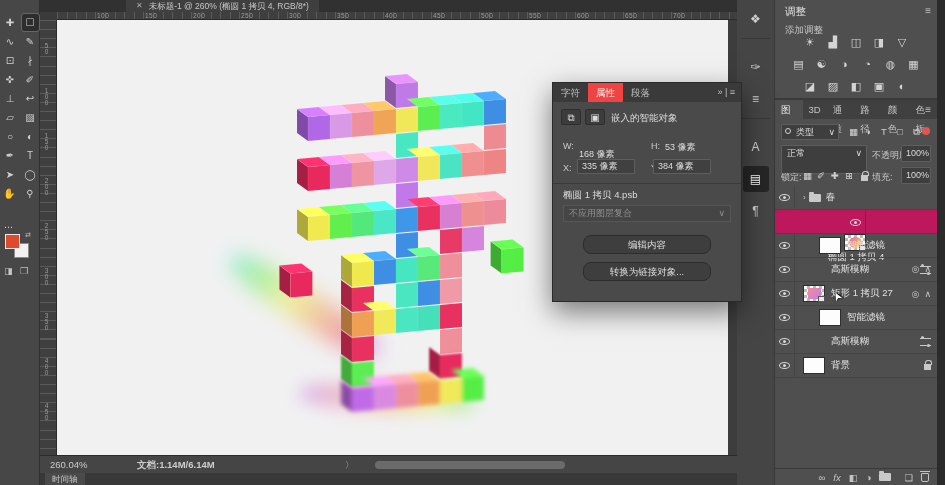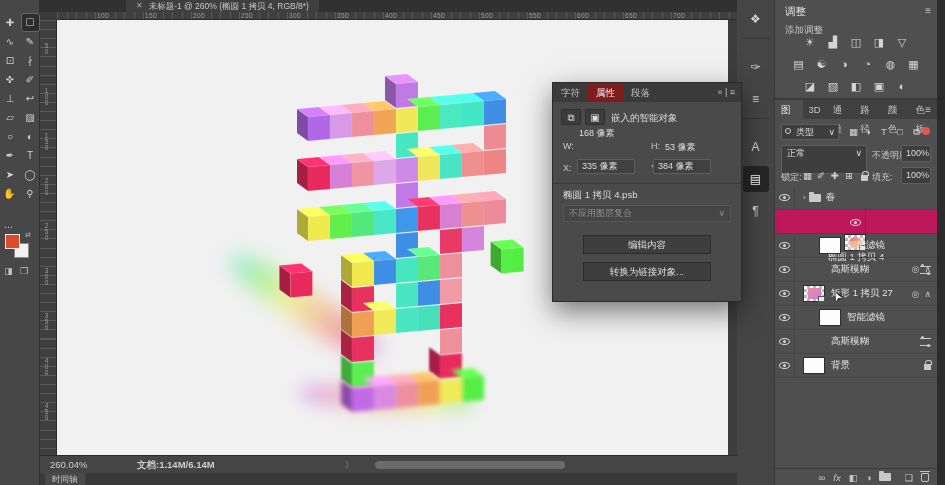--- a/index.html
+++ b/index.html
@@ -108,36 +108,36 @@
   .trash { width:8px; height:9px; border:1px solid #c3c3c3; border-radius:1px 1px 2px 2px; position:relative; }
   .trash::before { content:""; position:absolute; left:-2px; top:-3px; width:10px; height:1.5px; background:#c3c3c3; }
   #lcursor { position:absolute; left:58px; top:190px; color:#fff; font-size:11px;
     text-shadow:0 0 2px #000,0 1px 1px #000; transform:rotate(-118deg); z-index:5; }
 
   
   #props { left:552px; top:82px; width:190px; height:220px; background:#4a4a4a; border:1px solid #2a2a2a;
     box-shadow:0 10px 26px rgba(0,0,0,.5); z-index:20; }
   #ptabs { position:absolute; left:0; top:0; width:188px; height:19px; background:#3a3a3a; display:flex; }
   #ptabs .pt { padding:0 8px; font-size:9.5px; line-height:19px; color:#c2c2c2; }
-  #ptabs .pt.active { background:#7f1d1d; color:#ededed; }
+  #ptabs .pt.active { background:#ef4444; color:#ededed; }
   #ptabs .more { margin-left:auto; color:#c2c2c2; font-size:9px; line-height:19px; padding-right:6px; }
   .pico { position:absolute; top:26px; width:20px; height:16px; text-align:center; line-height:16px;
     color:#ddd; font-size:10px; background:#3c3c3c; border:1px solid #2e2e2e; border-radius:2px; }
   #ptype { position:absolute; left:58px; top:29px; font-size:9.5px; color:#dcdcdc; }
   .prow-lbl { position:absolute; font-size:9px; color:#c9c9c9; }
   .prow-val { position:absolute; font-size:9px; color:#dcdcdc; }
   .pfield { position:absolute; background:#404040; border:1px solid #5e5e5e; color:#dcdcdc; font-size:9px;
     height:15px; line-height:13px; padding-left:4px; width:58px; border-radius:1px; }
   #pdivider { position:absolute; left:0; top:100px; width:188px; border-top:1px solid #3a3a3a; }
   #pfile { position:absolute; left:10px; top:106px; font-size:9.5px; color:#dcdcdc; }
   #pcombo { position:absolute; left:10px; top:122px; width:168px; height:17px; background:#454545;
     border:1px solid #565656; color:#8f8f8f; font-size:9px; line-height:15px; padding-left:5px; }
   #pcombo .car { position:absolute; right:5px; color:#8f8f8f; }
   .pbtn { position:absolute; left:30px; width:128px; height:19px; background:#3e3e3e; border:1px solid #2c2c2c;
-    border-radius:0; color:#dedede; font-size:9.5px; text-align:center; line-height:18px; }
+    border-radius:8px; color:#dedede; font-size:9.5px; text-align:center; line-height:18px; }
 </style>
 </head>
 <body>
 
 <div id="stage">
 
   <div class="abs" id="toolbar">
     <div id="tools">
         <div class="tool">✚</div>
         <div class="tool sel">☐</div>
@@ -538,21 +538,21 @@
         <div class="pt">字符</div>
         <div class="pt active">属性</div>
         <div class="pt">段落</div>
         <div class="more">» | ≡</div>
       </div>
     <div class="pico" style="left:8px">⧉</div>
     <div class="pico" style="left:32px">▣</div>
     <div id="ptype">嵌入的智能对象</div>
 
     <span class="prow-lbl" style="left:10px;top:58px">W:</span>
-    <span class="prow-val" style="left:26px;top:44px">168 像素</span>
+    <span class="prow-val" style="left:26px;top:65px">168 像素</span>
     <span class="prow-lbl" style="left:98px;top:58px">H:</span>
     <span class="prow-val" style="left:112px;top:58px">53 像素</span>
 
     <span class="prow-lbl" style="left:10px;top:80px">X:</span>
     <div class="pfield" style="left:24px;top:76px"><span>335 像素</span></div>
     <span class="prow-lbl" style="left:98px;top:80px">Y:</span>
     <div class="pfield" style="left:100px;top:76px"><span>384 像素</span></div>
 
     <div id="pdivider"></div>
     <div id="pfile">椭圆 1 拷贝 4.psb</div>

